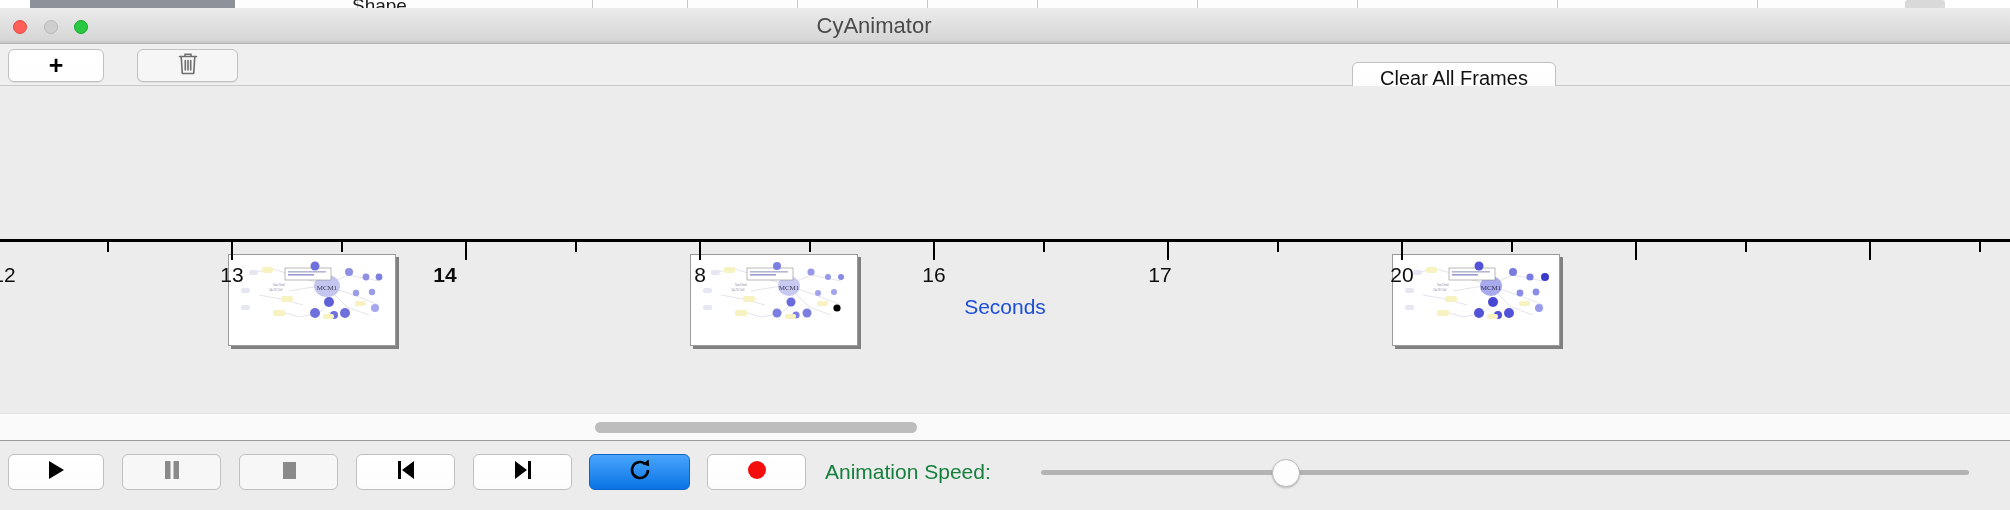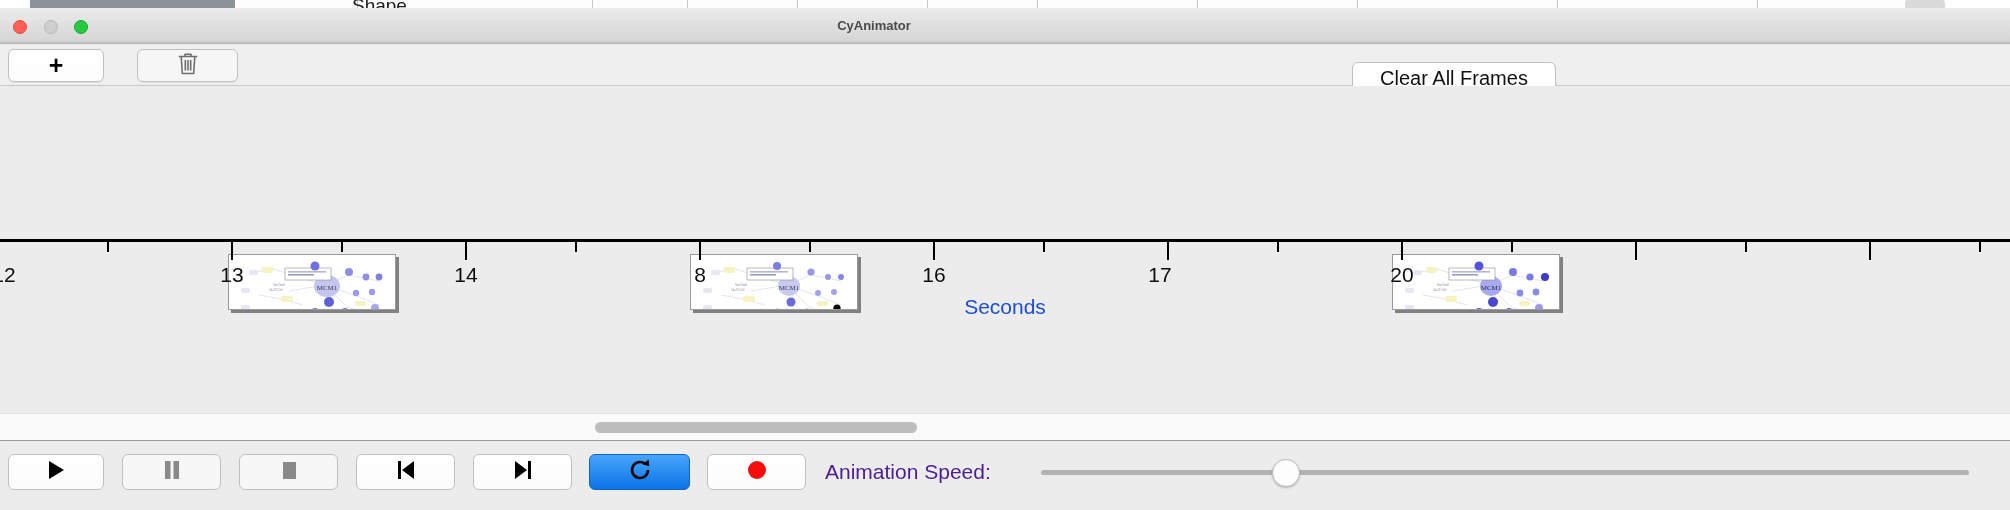--- a/index.html
+++ b/index.html
@@ -38,21 +38,21 @@
 
   
   .titlebar {
     position: absolute; left: 0; top: 8px; width: 2010px; height: 36px;
     background: linear-gradient(to bottom, #ebebeb 0%, #d6d6d6 92%, #c2c2c2 100%);
     border-bottom: 1px solid #b4b4b4;
   }
   .title-text {
     position: absolute; left: 0; top: 0; width: 1748px; height: 36px;
     line-height: 36px; text-align: center;
-    font-size: 13px; color: #4a4a4a; font-weight: bold;
+    font-size: 22px; color: #4a4a4a;
   }
   .traffic { position: absolute; top: 12px; width: 14px; height: 14px; border-radius: 50%; }
   .tl-close { left: 13px; background: #ff5f57; border: 1px solid #e04840; }
   .tl-min   { left: 44px; background: #cfcfcf; border: 1px solid #b8b8b8; }
   .tl-max   { left: 74px; background: #28c840; border: 1px solid #17a92c; }
 
   
   .toolbar {
     position: absolute; left: 0; top: 44px; width: 2010px; height: 42px;
     background: #efefef;
@@ -79,21 +79,21 @@
   .timeline {
     position: absolute; left: 0; top: 86px; width: 2010px; height: 327px;
     background: #ececec;
     overflow: hidden;
   }
   .timeline-inner { position: absolute; left: 0; top: 0; width: 2010px; height: 327px; }
 
   
   .frame {
     position: absolute;
-    width: 168px; height: 56px;
+    width: 168px; height: 92px;
     background: #ffffff;
     border: 1px solid #9b9b9b;
     box-shadow: 3px 3px 0 rgba(110,110,110,.85);
     overflow: hidden;
   }
   .frame svg { display: block; width: 168px; height: 72px; }
 
   
   .ruler-line {
     position: absolute; left: 0; top: 153px; width: 2010px; height: 3px;
@@ -145,21 +145,21 @@
   .p-play  { left: 8px;   width: 96px; }
   .p-pause { left = 0; left: 122px; width: 99px; }
   .p-stop  { left: 239px; width: 99px; }
   .p-first { left: 356px; width: 99px; }
   .p-last  { left: 473px; width: 99px; }
   .p-loop  { left: 589px; width: 101px; }
   .p-rec   { left: 707px; width: 99px; }
 
   .speed-label {
     position: absolute; left: 825px; top: 13px; height: 36px; line-height: 36px;
-    font-size: 21px; color: #4c1d95;
+    font-size: 21px; color: #15803d;
   }
   .slider-track {
     position: absolute; left: 1041px; top: 29px; width: 928px; height: 5px;
     background: #b3b3b3; border-radius: 3px;
   }
   .slider-thumb {
     position: absolute; left: 1272px; top: 18px; width: 28px; height: 28px;
     border-radius: 50%;
     background: #fdfdfd; border: 1px solid #bcbcbc;
     box-shadow: 0 1px 2px rgba(0,0,0,.22);
@@ -357,21 +357,21 @@
       <div class="tick minor" style="left:1277px;"></div>
       <div class="tick major" style="left:1401px;"></div>
       <div class="tick minor" style="left:1511px;"></div>
       <div class="tick major" style="left:1635px;"></div>
       <div class="tick minor" style="left:1745px;"></div>
       <div class="tick major" style="left:1869px;"></div>
       <div class="tick minor" style="left:1979px;"></div>
 
       <div class="tick-label" style="left:4px;">12</div>
       <div class="tick-label" style="left:232px;">13</div>
-      <div class="tick-label" style="left:466px;">14</div>
+      <div class="tick-label" style="left:445px;font-weight:bold;">14</div>
       <div class="tick-label" style="left:700px;">8</div>
       <div class="tick-label" style="left:934px;">16</div>
       <div class="tick-label" style="left:1160px;">17</div>
       <div class="tick-label" style="left:1402px;">20</div>
 
       <div class="axis-title">Seconds</div>
     </div>
   </div>
 
   <div class="hscroll">

